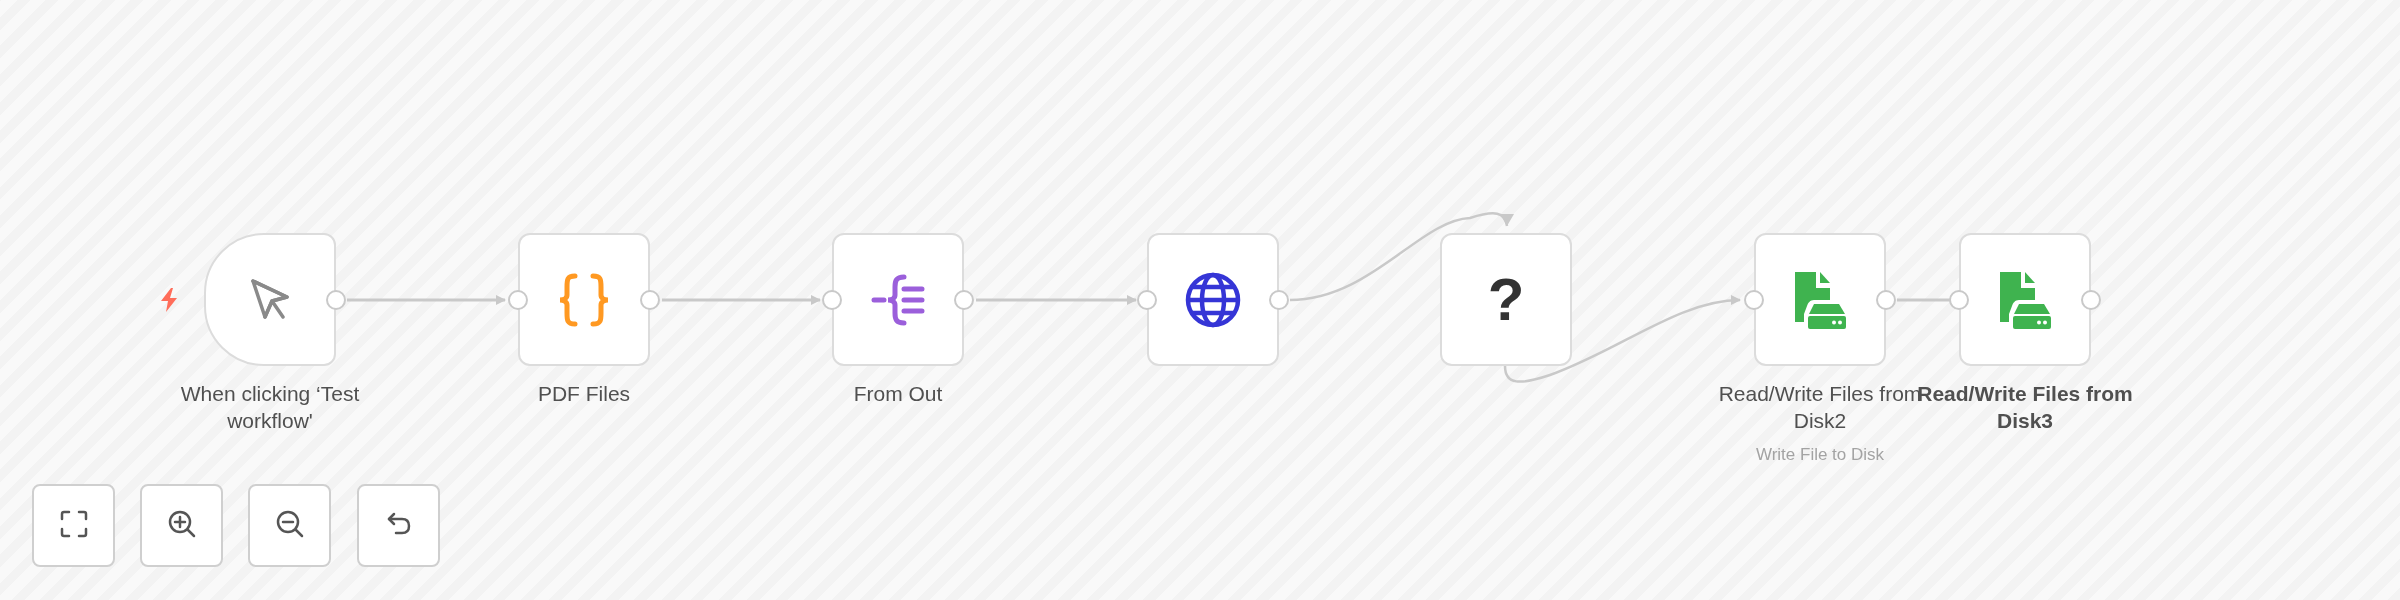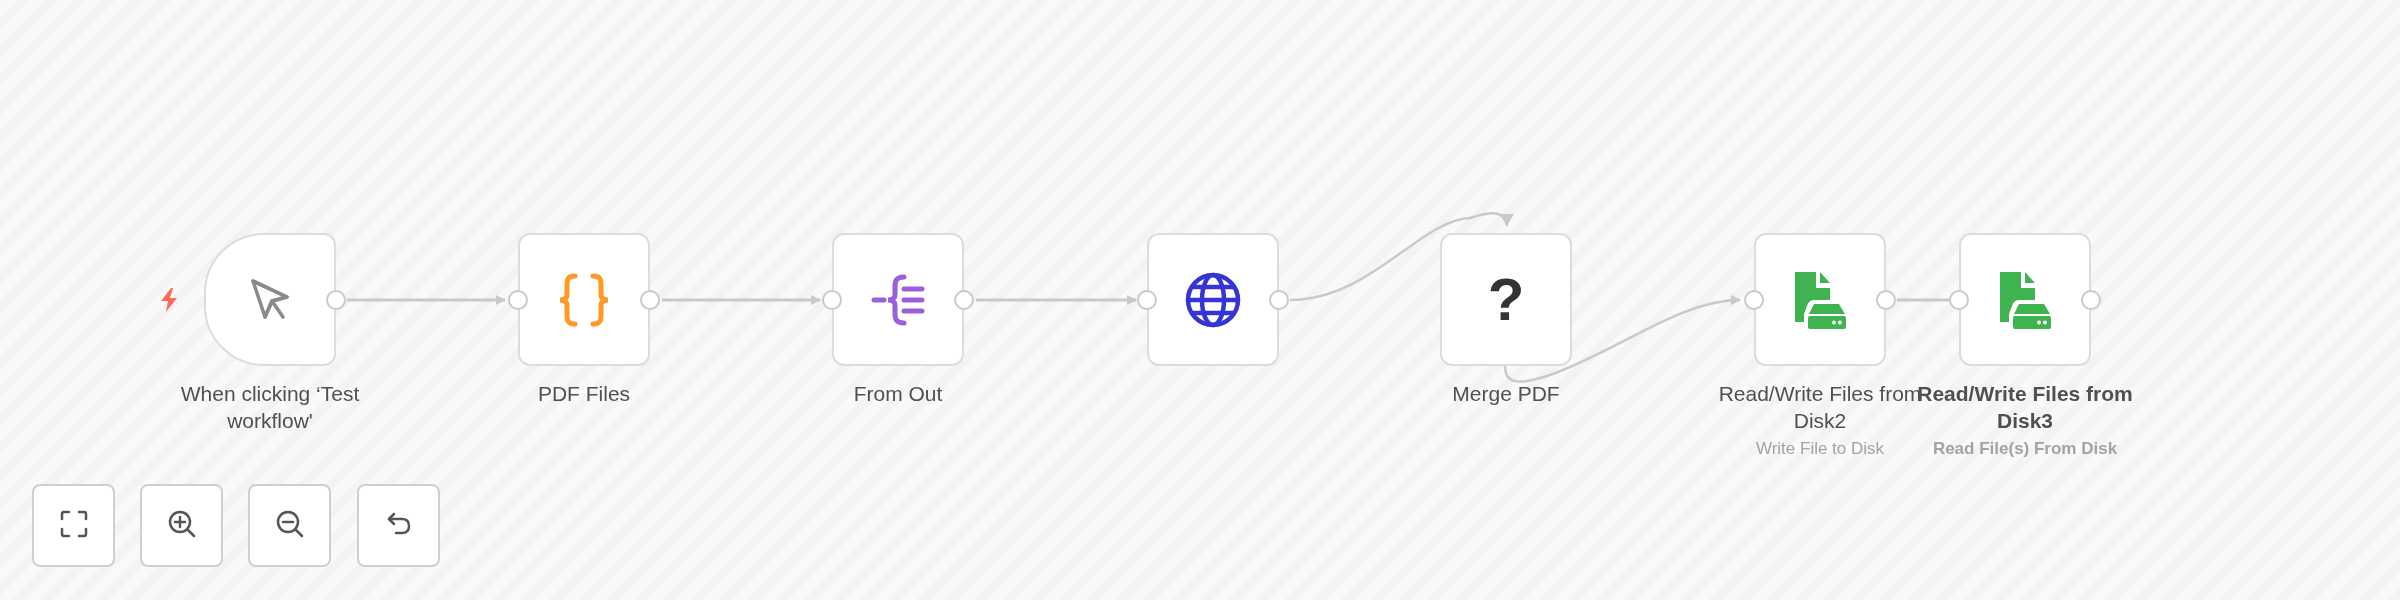--- a/index.html
+++ b/index.html
@@ -21,21 +21,21 @@
   .handle {
     position: absolute; top: 55px; width: 20px; height: 20px; border-radius: 50%;
     background: #ffffff; border: 2px solid #c9c9c9; box-sizing: border-box; cursor: crosshair;
   }
   .handle.in { left: -12px; }
   .handle.out { right: -12px; }
   .label {
     position: absolute; top: 145px; left: 50%; transform: translateX(-50%);
     width: 260px; text-align: center; font-size: 21px; line-height: 27px; color: #505050;
   }
-  .subtitle { display: block; font-size: 17px; line-height: 26px; color: #a3a3a3; margin-top: 2px; }
+  .subtitle { display: block; font-size: 17px; line-height: 26px; color: #a3a3a3; margin-top: 8px; }
   .trigger-bolt { position: absolute; left: 158px; top: 287px; }
   .question { font-size: 60px; font-weight: bold; color: #333333; font-family: "Liberation Sans", sans-serif; line-height: 1; }
   .ctrl {
     position: absolute; top: 484px; width: 83px; height: 83px; box-sizing: border-box;
     background: #ffffff; border: 2px solid #cfcfcf; border-radius: 8px;
     display: flex; align-items: center; justify-content: center; cursor: pointer;
   }
 </style>
 </head>
 <body>
@@ -120,21 +120,20 @@
         <ellipse cx="29" cy="29" rx="11" ry="25" stroke="#3535d6" stroke-width="4.5" fill="none"></ellipse>
         <path d="M4,29 L54,29 M9,16 L49,16 M9,42 L49,42" stroke="#3535d6" stroke-width="4.5"></path>
       </svg>
     </span>
     <span class="handle in"></span>
     <span class="handle out"></span>
   </div>
 
   <div class="node" style="left:1440px;">
     <span class="icon question">?</span>
-    <div class="label"><span>Merge PDF</span></div>
   </div>
 
   <div class="node" style="left:1754px;">
     <span class="icon">
       <svg width="56" height="60" viewBox="0 0 56 60">
         <path d="M3,2 L24,2 L24,18 L38,18 L38,30 L22,30 C18,30 16,33 15,36 L12,44 L12,52 L3,52 z" fill="#3fb34f"></path>
         <path d="M28,2 L38,13 L28,13 z" fill="#3fb34f"></path>
         <path d="M22,34 L47,34 L53,44 L17,44 z" fill="#3fb34f"></path>
         <rect x="16" y="46" width="38" height="13" rx="2" fill="#3fb34f"></rect>
         <circle cx="42" cy="52.5" r="2" fill="#ffffff"></circle>
@@ -157,21 +156,20 @@
         <path d="M22,34 L47,34 L53,44 L17,44 z" fill="#3fb34f"></path>
         <rect x="16" y="46" width="38" height="13" rx="2" fill="#3fb34f"></rect>
         <circle cx="42" cy="52.5" r="2" fill="#ffffff"></circle>
           <circle cx="48" cy="52.5" r="2" fill="#ffffff"></circle>
       </svg>
     </span>
     <span class="handle in"></span>
     <span class="handle out"></span>
     <div class="label">
       <span>Read/Write Files from Disk3</span>
-      <span class="subtitle">Read File(s) From Disk</span>
     </div>
   </div>
 
   <div class="ctrl" style="left:32px;">
     <span>
       <svg width="30" height="30" viewBox="0 0 30 30" fill="none" stroke="#555" stroke-width="2.5" stroke-linecap="round">
         <path d="M3,10 L3,5 Q3,3 5,3 L10,3"></path>
           <path d="M20,3 L25,3 Q27,3 27,5 L27,10"></path>
         <path d="M27,20 L27,25 Q27,27 25,27 L20,27"></path>
           <path d="M10,27 L5,27 Q3,27 3,25 L3,20"></path>

